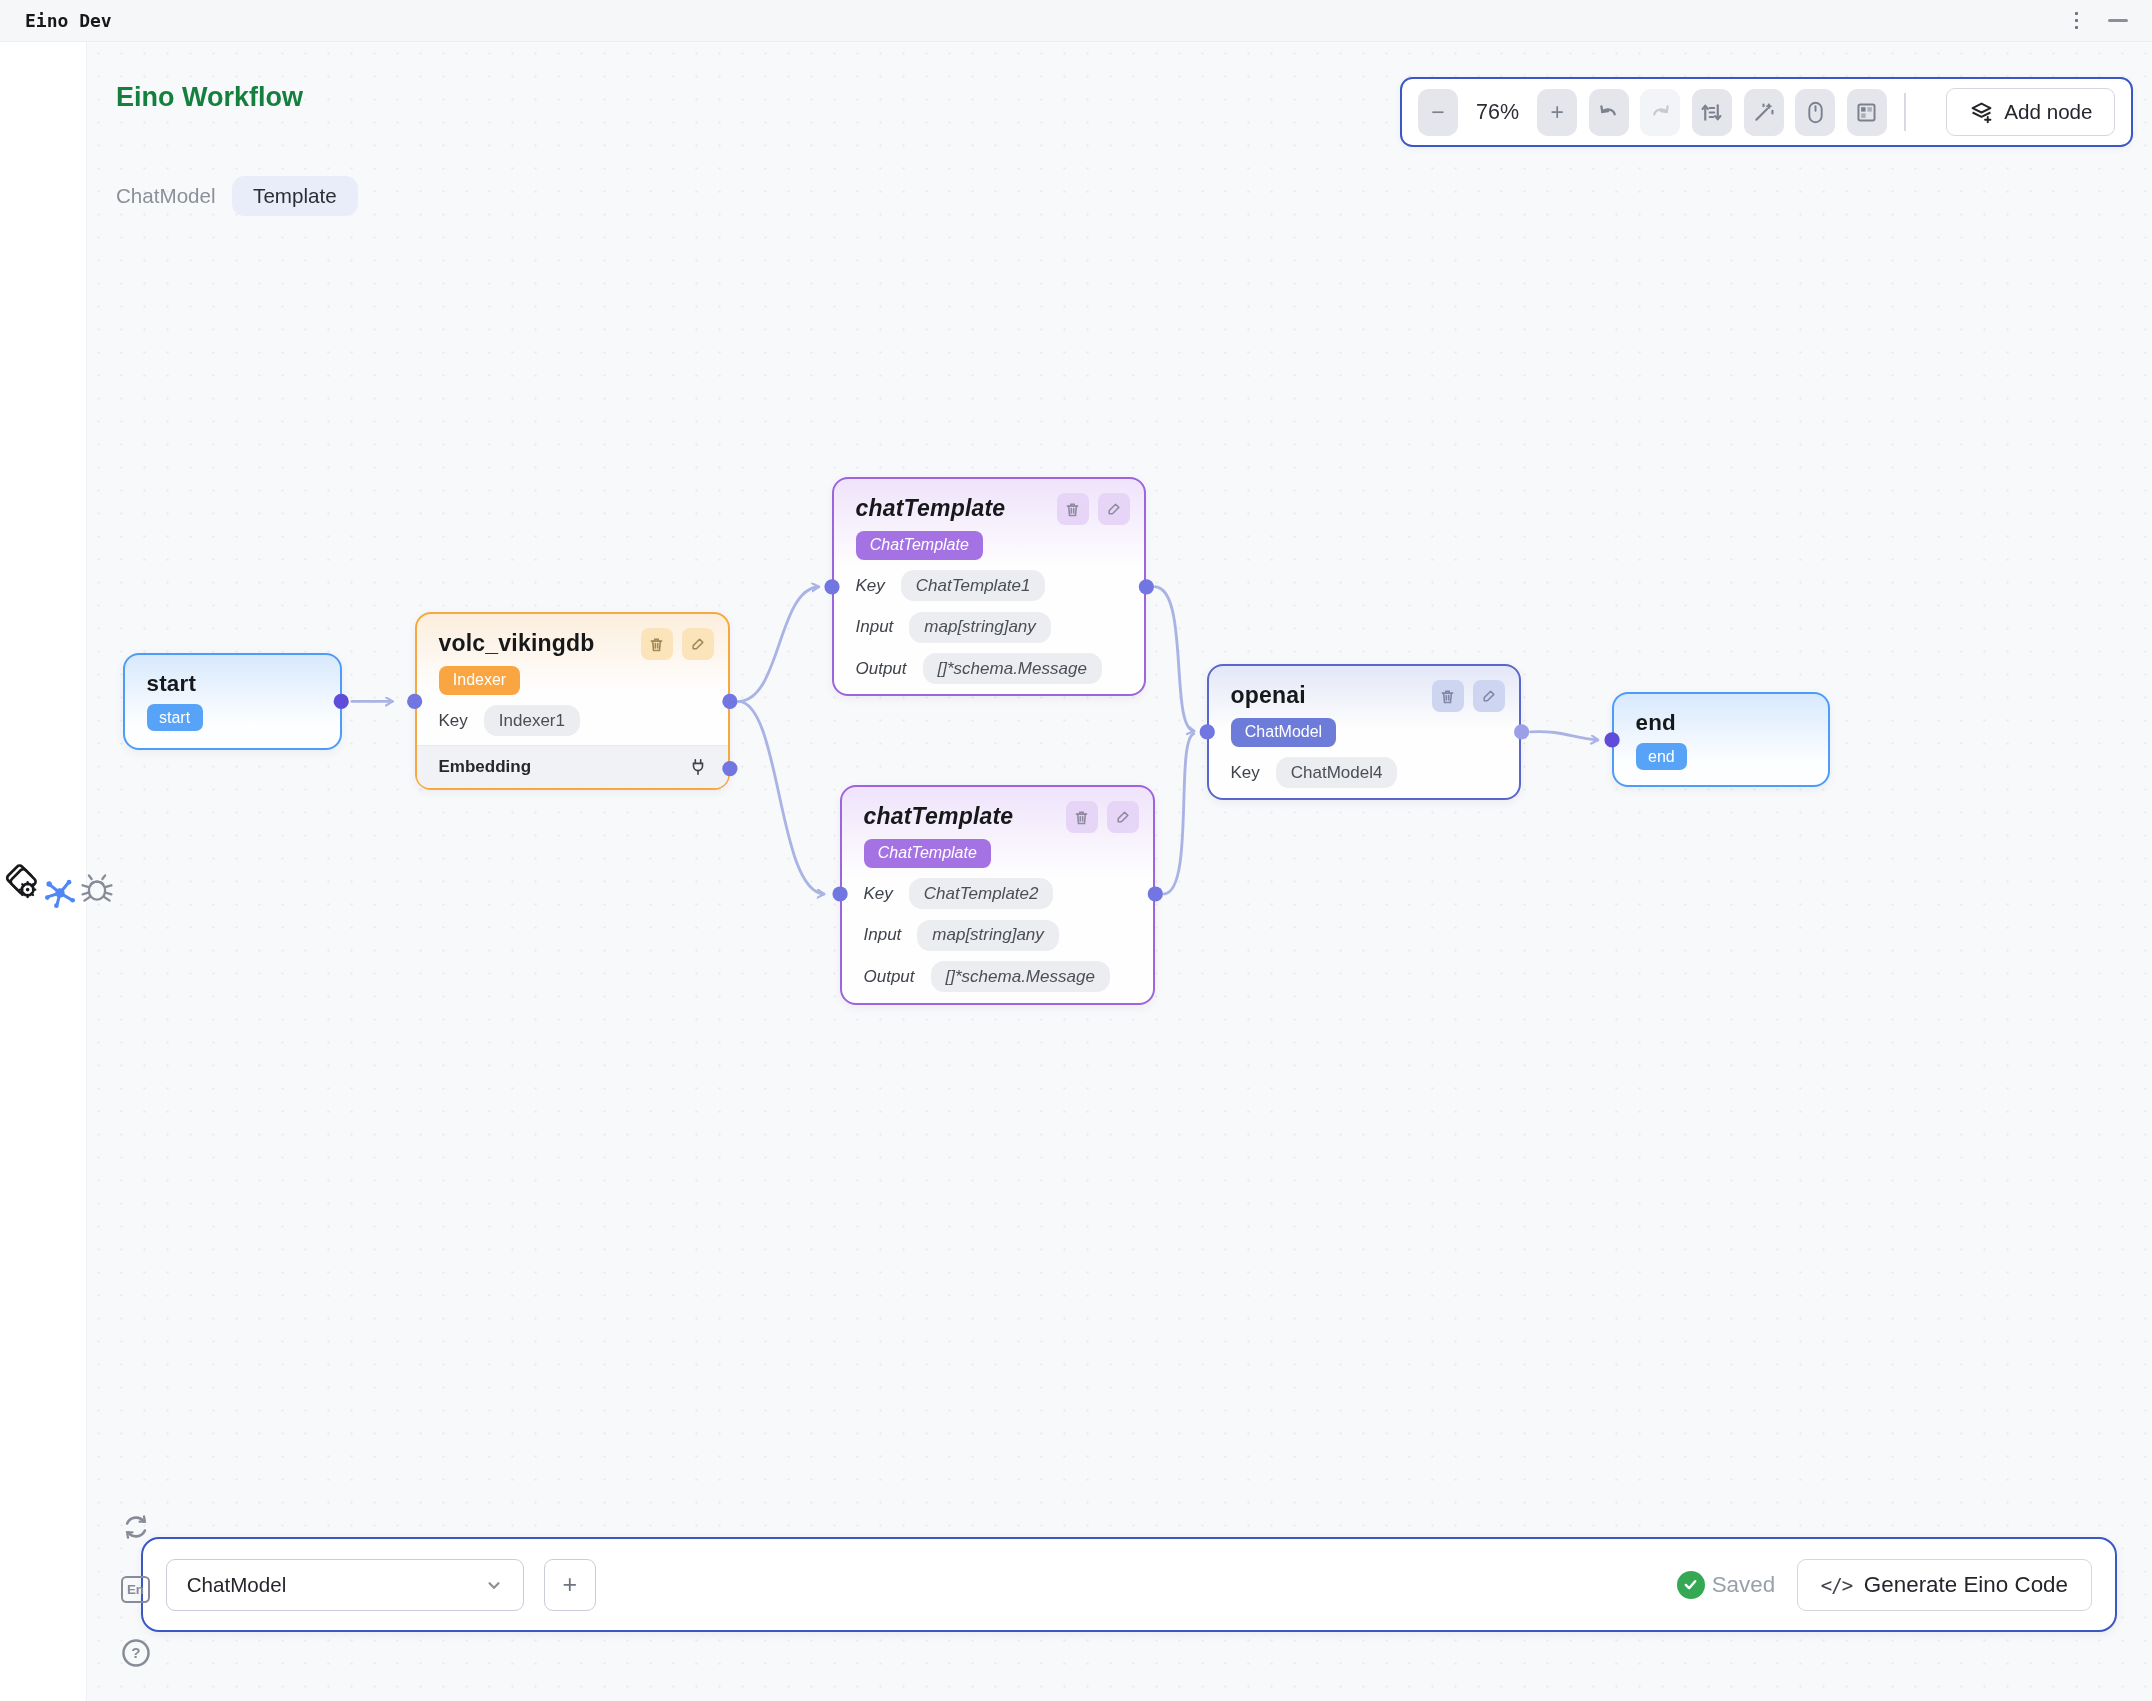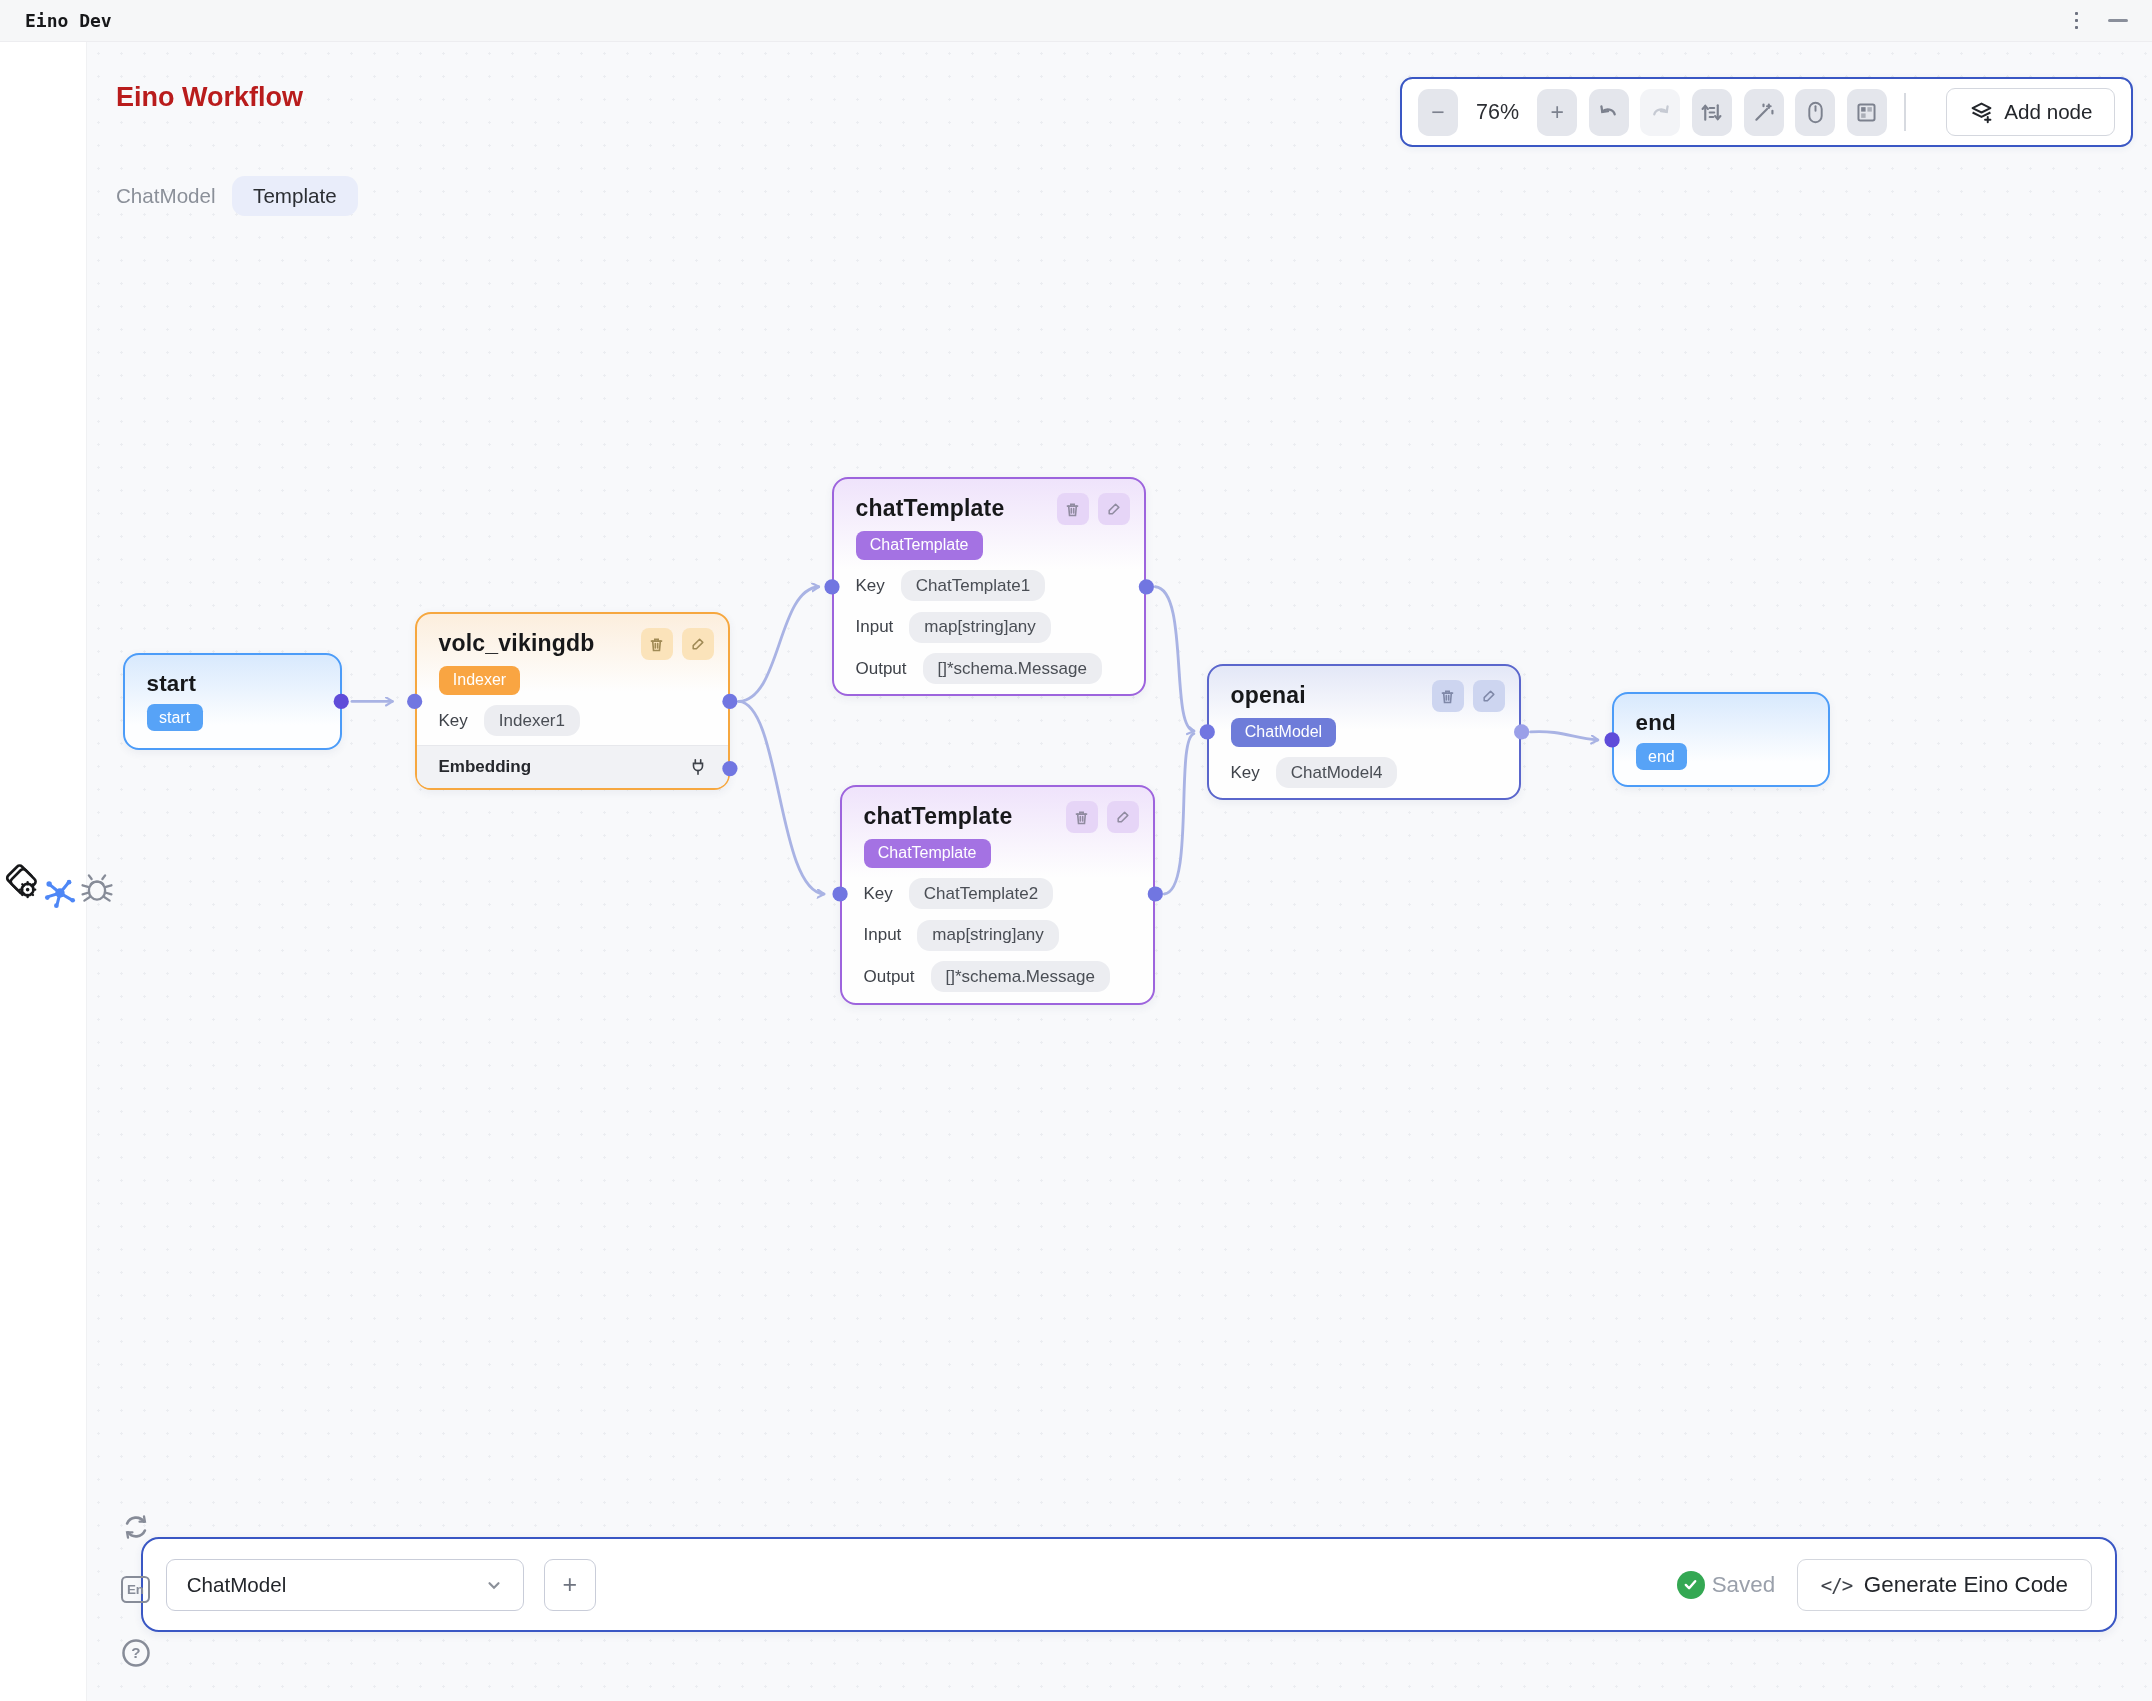--- a/index.html
+++ b/index.html
@@ -33,21 +33,21 @@
   .side-icon.bug { margin-top:32px; }
   .side-bottom { margin-top:auto; display:flex; flex-direction:column; align-items:center; gap:29px; margin-bottom:29px; }
   .lang-box { width:29px; height:27px; border:2.2px solid #878c98; border-radius:5.4px;
     display:flex; align-items:center; justify-content:center; font-size:13.4px; font-weight:bold; color:#878c98; }
   
   .canvas {
     position:absolute; left:87px; top:42px; right:0; bottom:0;
     background-image:radial-gradient(rgba(120,130,155,0.10) 1.2px, transparent 1.2px);
     background-size:23px 23px;
   }
-  .page-title { position:absolute; left:116px; top:82px; font-size:27px; font-weight:bold; color:#b91c1c; z-index:10; }
+  .page-title { position:absolute; left:116px; top:82px; font-size:27px; font-weight:bold; color:#15803d; z-index:10; }
   .tabs { position:absolute; left:116px; top:176px; display:flex; align-items:center; gap:16px; z-index:10; }
   .tab { font-size:20.6px; color:#8b9099; cursor:pointer; }
   .tab.active { background:#e9edfa; color:#2b2e33; border-radius:12.5px; padding:8px 21.5px; }
   
   .toolbar {
     position:absolute; left:1400px; top:77px; width:733px; height:70px;
     background:#fff; border:2.2px solid #3a57c4; border-radius:12.5px;
     display:flex; align-items:center; padding:0 16px; gap:11.6px; z-index:30;
     box-shadow:0 1.8px 7.2px rgba(40,60,120,0.06);
   }
@@ -65,21 +65,21 @@
     font-size:20.6px; color:#23262b; cursor:pointer;
   }
   .glyph { font-size:23px; line-height:1; }
   
   .node {
     position:absolute; border-radius:16px; z-index:2;
     box-shadow:0 2.7px 9px rgba(60,70,110,0.07);
   }
   .node-blue   { border:2.7px solid #4c9cf8; background:linear-gradient(180deg,#d8e9fd 0%,#fdfeff 75%); }
   .node-orange { border:2.7px solid #f6a73f; background:linear-gradient(180deg,#fceedd 0%,#fefefe 45%); }
-  .node-purple { border:2.7px solid #9d64dd; background:linear-gradient(180deg,#efe3fb 0%,#fefefe 42%); }
+  .node-purple { border:2.7px solid #9d64dd; background:linear-gradient(180deg,#efe3fb 0%,#fefefe 42%);font-style:italic; }
   .node-indigo { border:2.7px solid #5a66cc; background:linear-gradient(180deg,#e3e7f7 0%,#fefefe 48%); }
   .node-inner { padding:16px 21.5px 0 21.5px; position:relative; height:100%; }
   .node-title { font-size:23px; font-weight:bold; color:#17181a; letter-spacing:0.2px; }
   .node-title.small { font-size:22.4px; }
   .node-actions { position:absolute; top:14.3px; right:14.3px; display:flex; gap:9px; }
   .act-btn { width:32px; height:32px; border-radius:8px; display:flex; align-items:center; justify-content:center; cursor:pointer; }
   .act-orange { background:#fbe3ba; color:#a08a55; }
   .act-purple { background:#e6d5f7; color:#908ba0; }
   .act-indigo { background:#cdd5f0; color:#7f88a8; }
   .badge {

